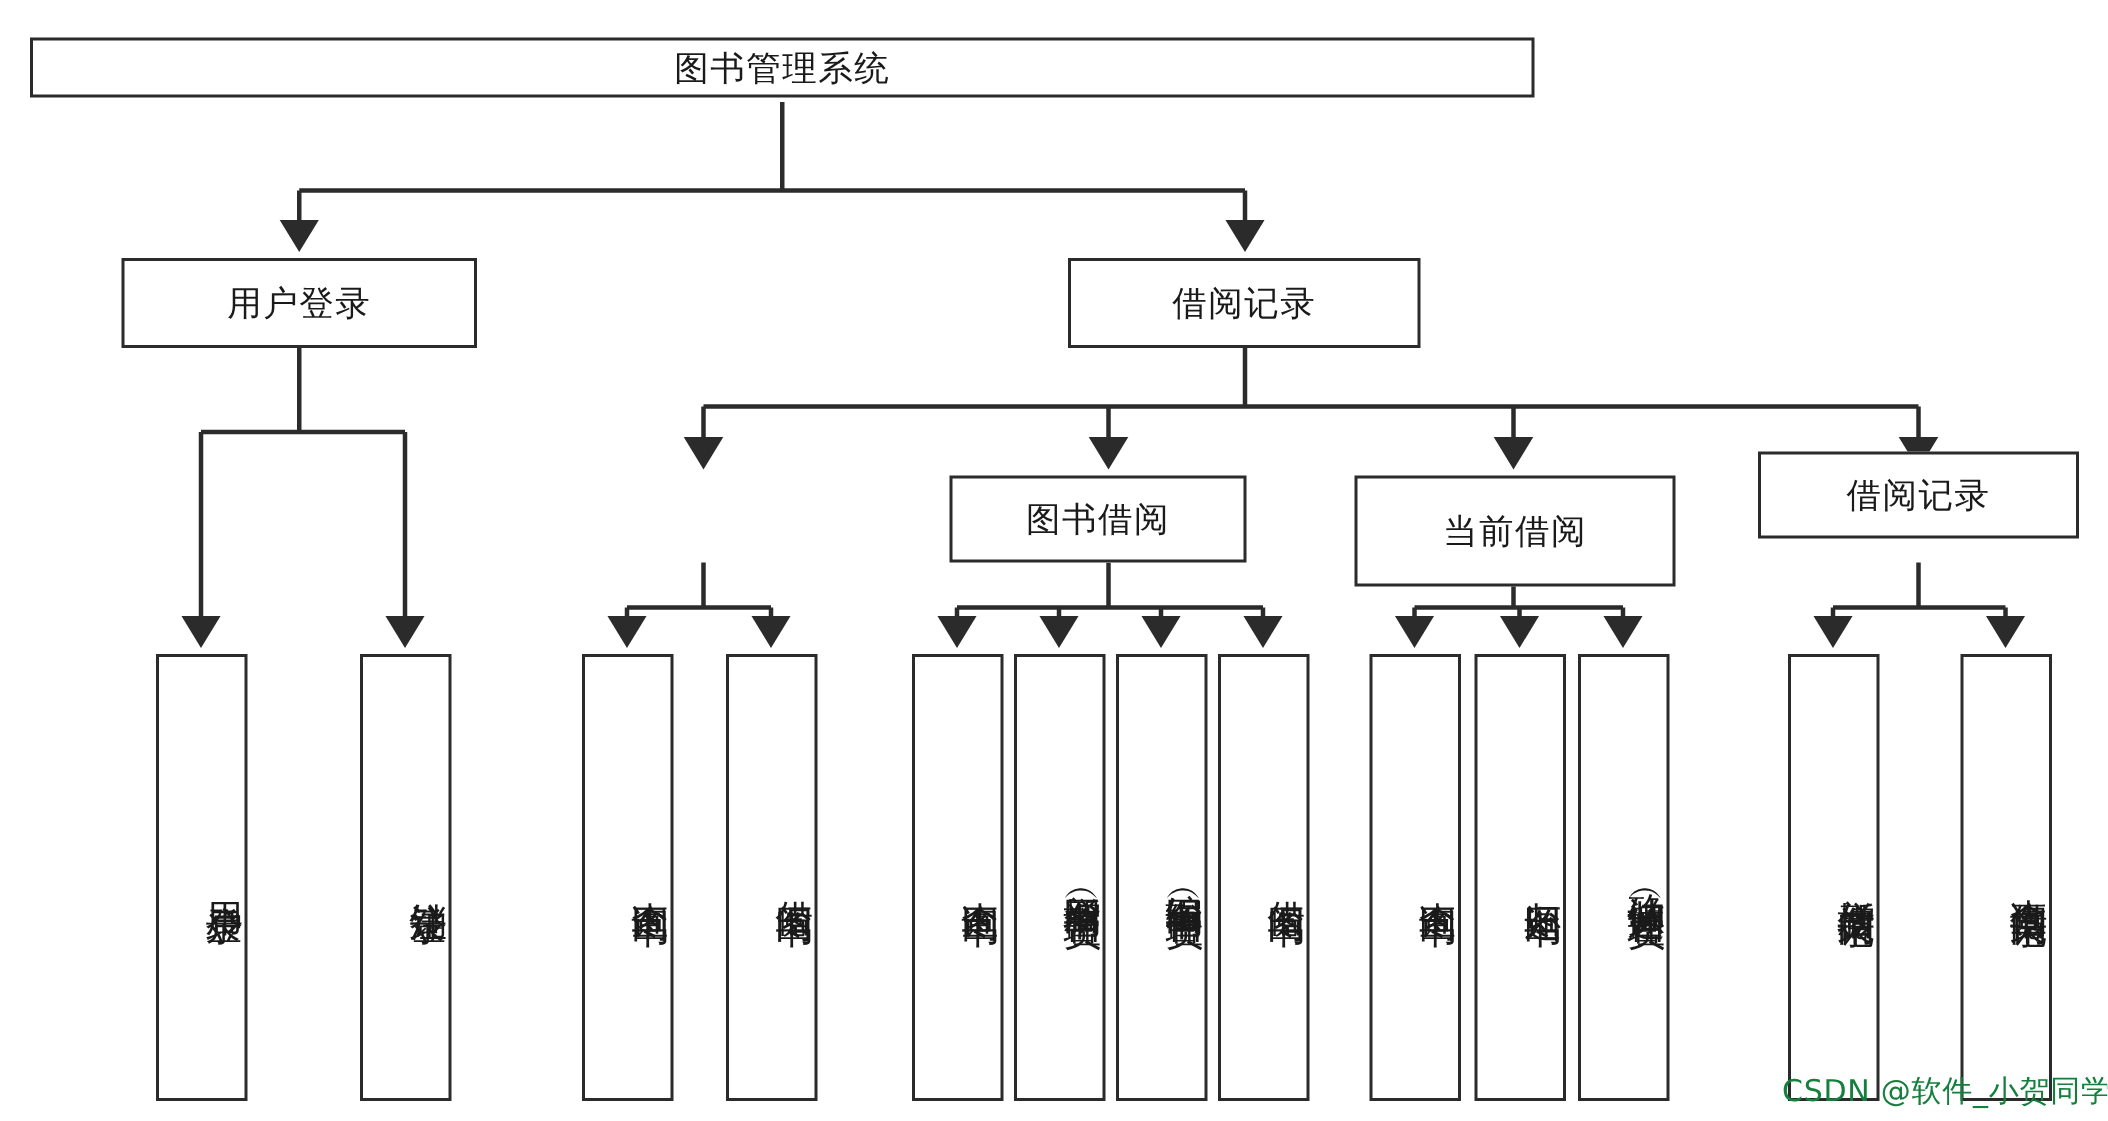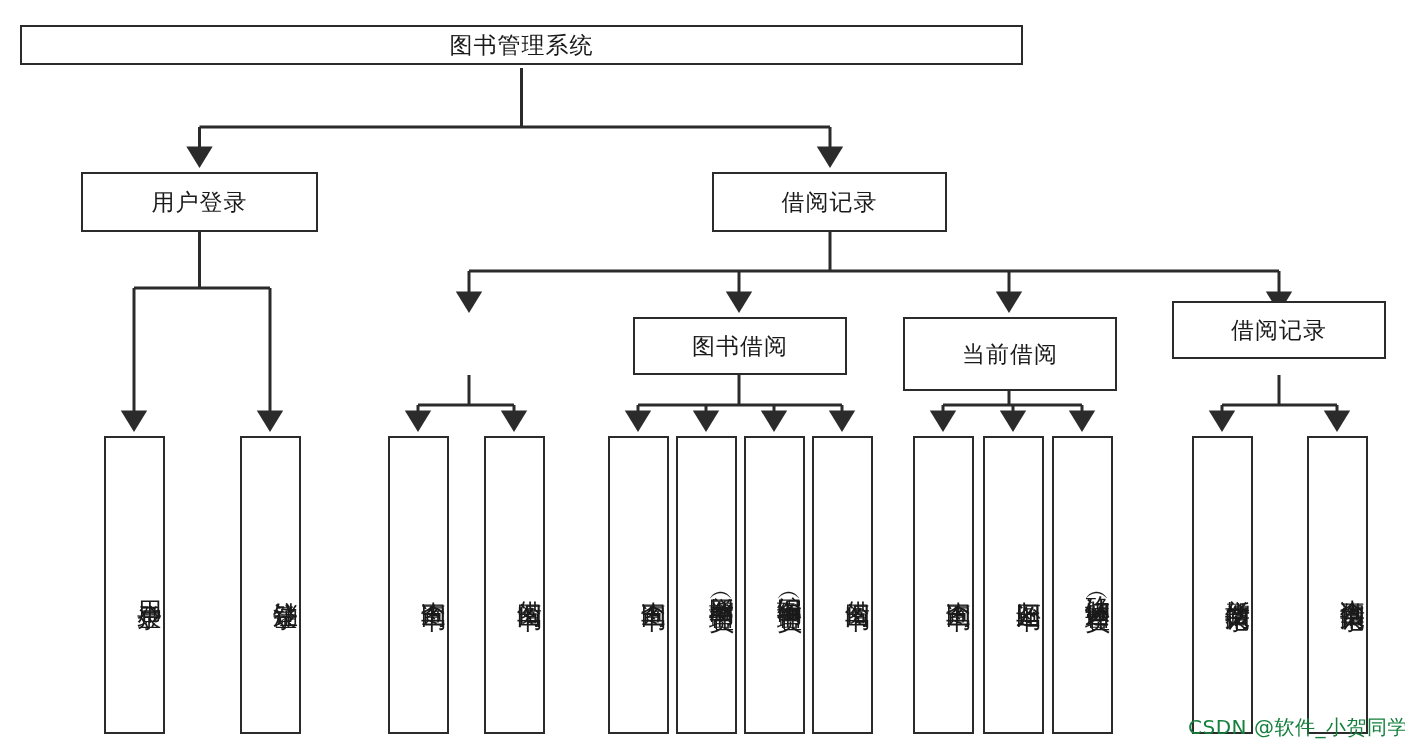--- a/index.html
+++ b/index.html
@@ -123,21 +123,21 @@
       <path d="M1337,405 L1337,420" marker-end="url(#arrow)"></path>
 
     </g>
   </svg>
 
   <div class="node horiz" style="left: 20px; top: 25px; width: 1003px; height: 40px; text-align: right;">图书管理系统</div>
 
   <div class="node horiz" style="left: 81px; top: 172px; width: 237px; height: 60px;">用户登录</div>
   <div class="node horiz" style="left: 712px; top: 172px; width: 235px; height: 60px;">借阅记录</div>
 
-  <div class="node horiz" style="left: 633px; top: 317px; width: 214px; height: 58px; text-align: center;">图书借阅</div>
+  <div class="node horiz" style="left: 633px; top: 317px; width: 198px; height: 58px; text-align: center;">图书借阅</div>
   <div class="node horiz" style="left: 903px; top: 317px; width: 214px; height: 74px;">当前借阅</div>
   <div class="node horiz" style="left: 1172px; top: 301px; width: 214px; height: 58px;">借阅记录</div>
 
   <div class="node vert" style="left: 104px; top: 436px; width: 61px; height: 298px;">
     <span class="vlabel">用户登录</span>
   </div>
   <div class="node vert" style="left: 240px; top: 436px; width: 61px; height: 298px;">
     <span class="vlabel">注销登录</span>
   </div>
   <div class="node vert" style="left: 388px; top: 436px; width: 61px; height: 298px;">

